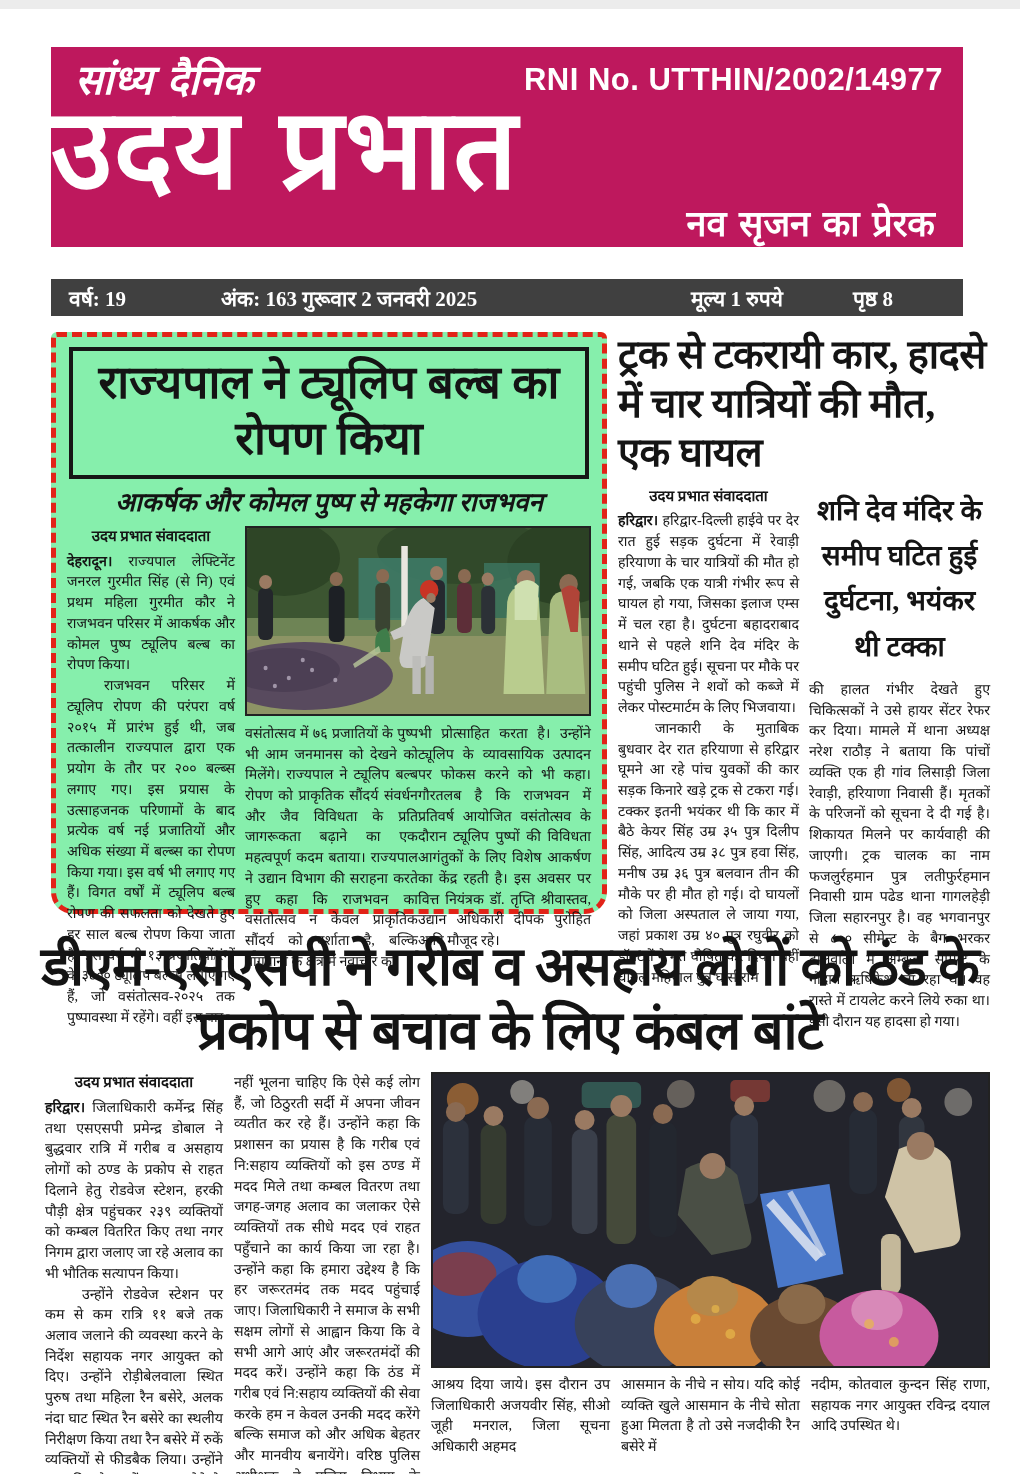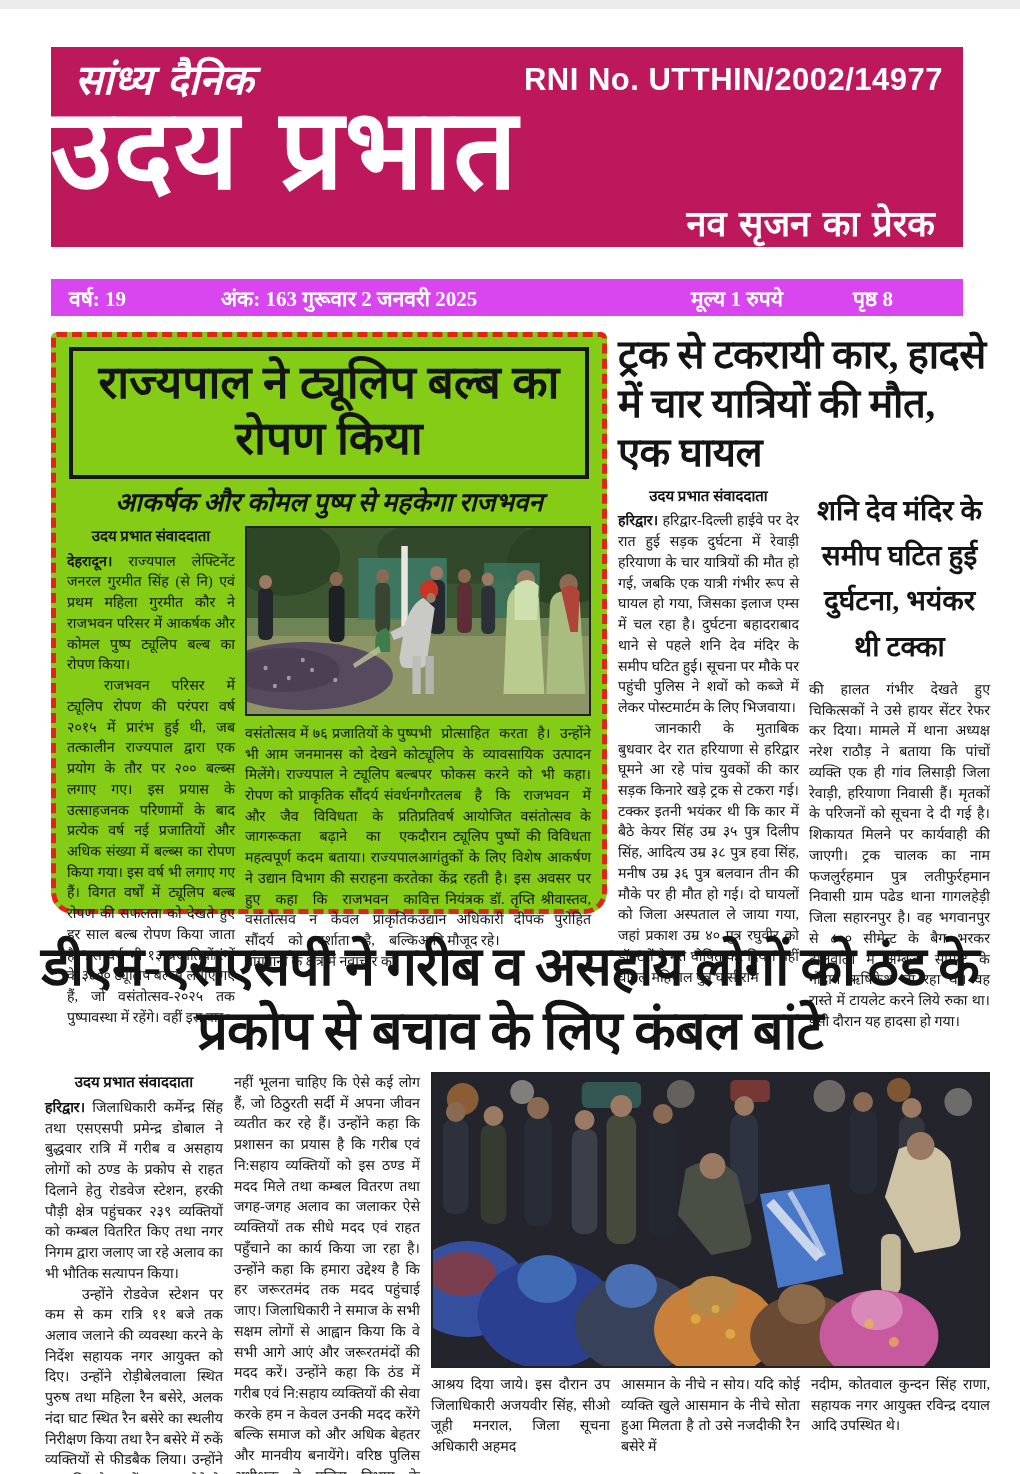--- a/index.html
+++ b/index.html
@@ -22,32 +22,32 @@
   .mh-rni { font-size:31px; font-weight:bold; letter-spacing:0.5px; line-height:1.1; margin-top:4px;
     font-family:"Liberation Sans","DejaVu Sans",sans-serif; }
   .mh-title { font-size:112px; font-weight:bold; text-align:left; line-height:1.02; margin-top:-10px;
     letter-spacing:1px; white-space:nowrap; font-family:"DejaVu Sans","Liberation Sans",sans-serif; }
   .mh-tagline-bottom { text-align:right; font-size:36px; font-weight:bold; padding-right:28px; margin-top:-8px;
     font-family:"DejaVu Sans","Liberation Sans",sans-serif; }
 
   
   .infobar {
     position:absolute; left:51px; top:279px; width:912px; height:37px;
-    background:#d946ef; color:#ffffff; display:flex; align-items:center;
+    background:#404040; color:#ffffff; display:flex; align-items:center;
     font-weight:bold; font-size:21px;
   }
   .ib-year  { margin-left:18px; }
   .ib-issue { margin-left:95px; }
   .ib-price { margin-left:auto; }
   .ib-pages { margin-left:70px; margin-right:70px; }
 
   
   .tulip-box {
     position:absolute; left:51px; top:332px; width:556px; height:582px;
-    background:#84cc16; border:5px dashed #e22318;
+    background:#86efac; border:5px dashed #e22318;
     border-radius:6px 6px 22px 22px; box-sizing:border-box; padding:8px 9px;
   }
   .tulip-headline-box {
     border:4px solid #161616; margin:2px 4px 0 4px; padding:4px 6px 8px 6px;
     text-align:center; font-weight:bold; font-size:46px; line-height:1.22;
   }
   .tulip-subhead { font-size:26px; font-weight:bold; text-align:center; margin:10px 0 8px 0; line-height:1.1;font-style:italic; }
   .tulip-body { display:flex; gap:10px; padding:0 2px; }
   .t-col1 { width:168px; flex:none; }
   .t-right { flex:1; display:flex; flex-direction:column; min-width:0; }

